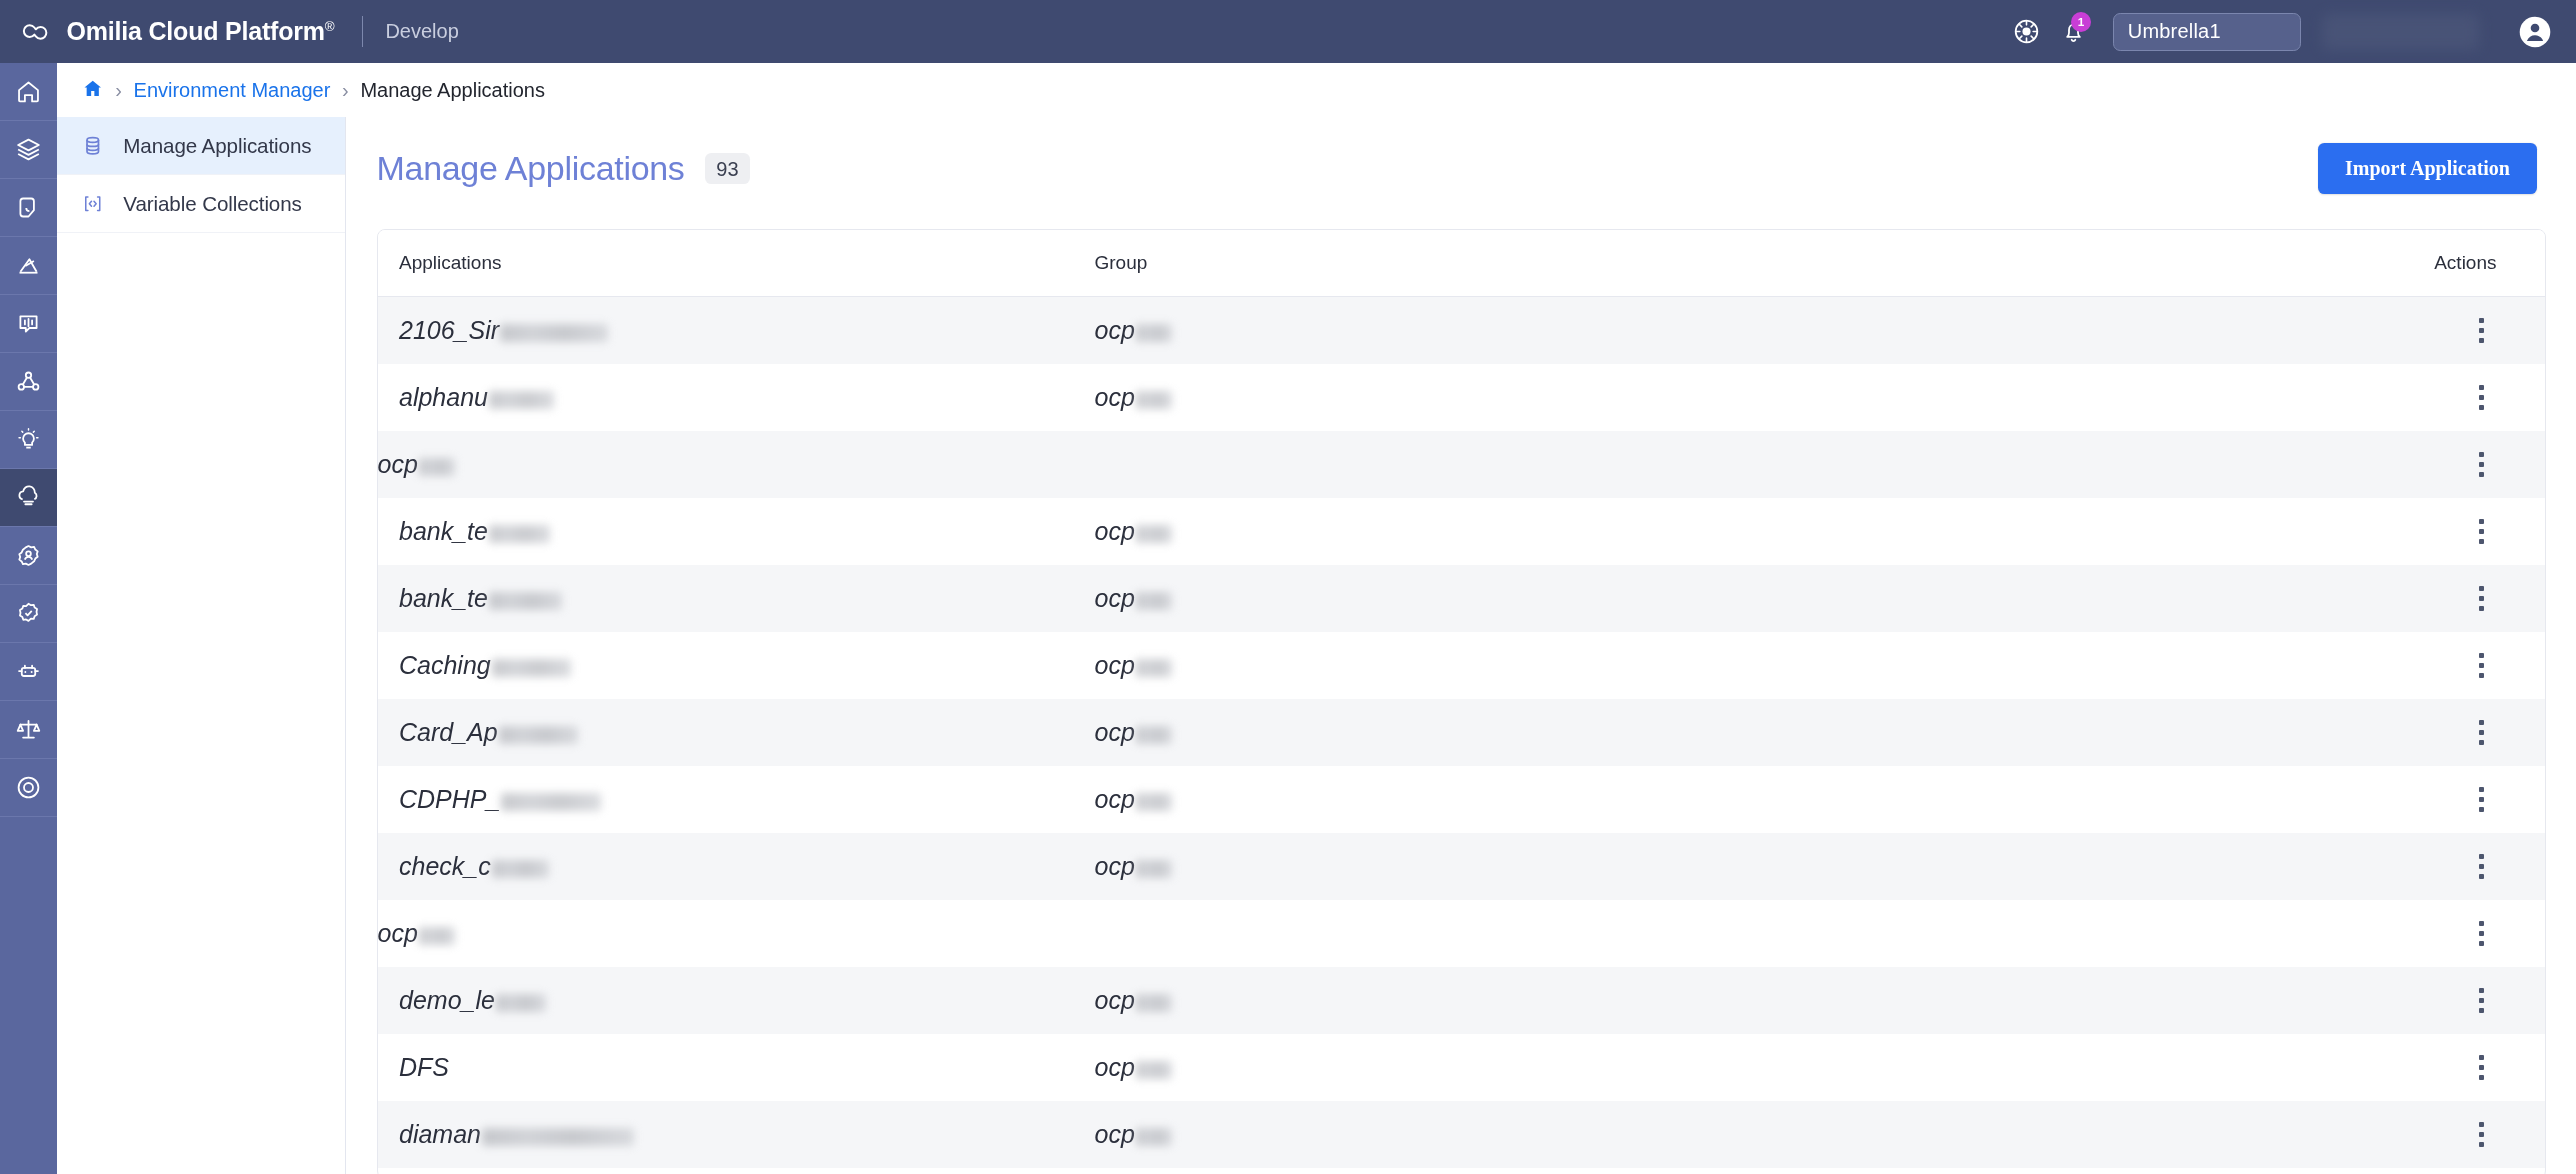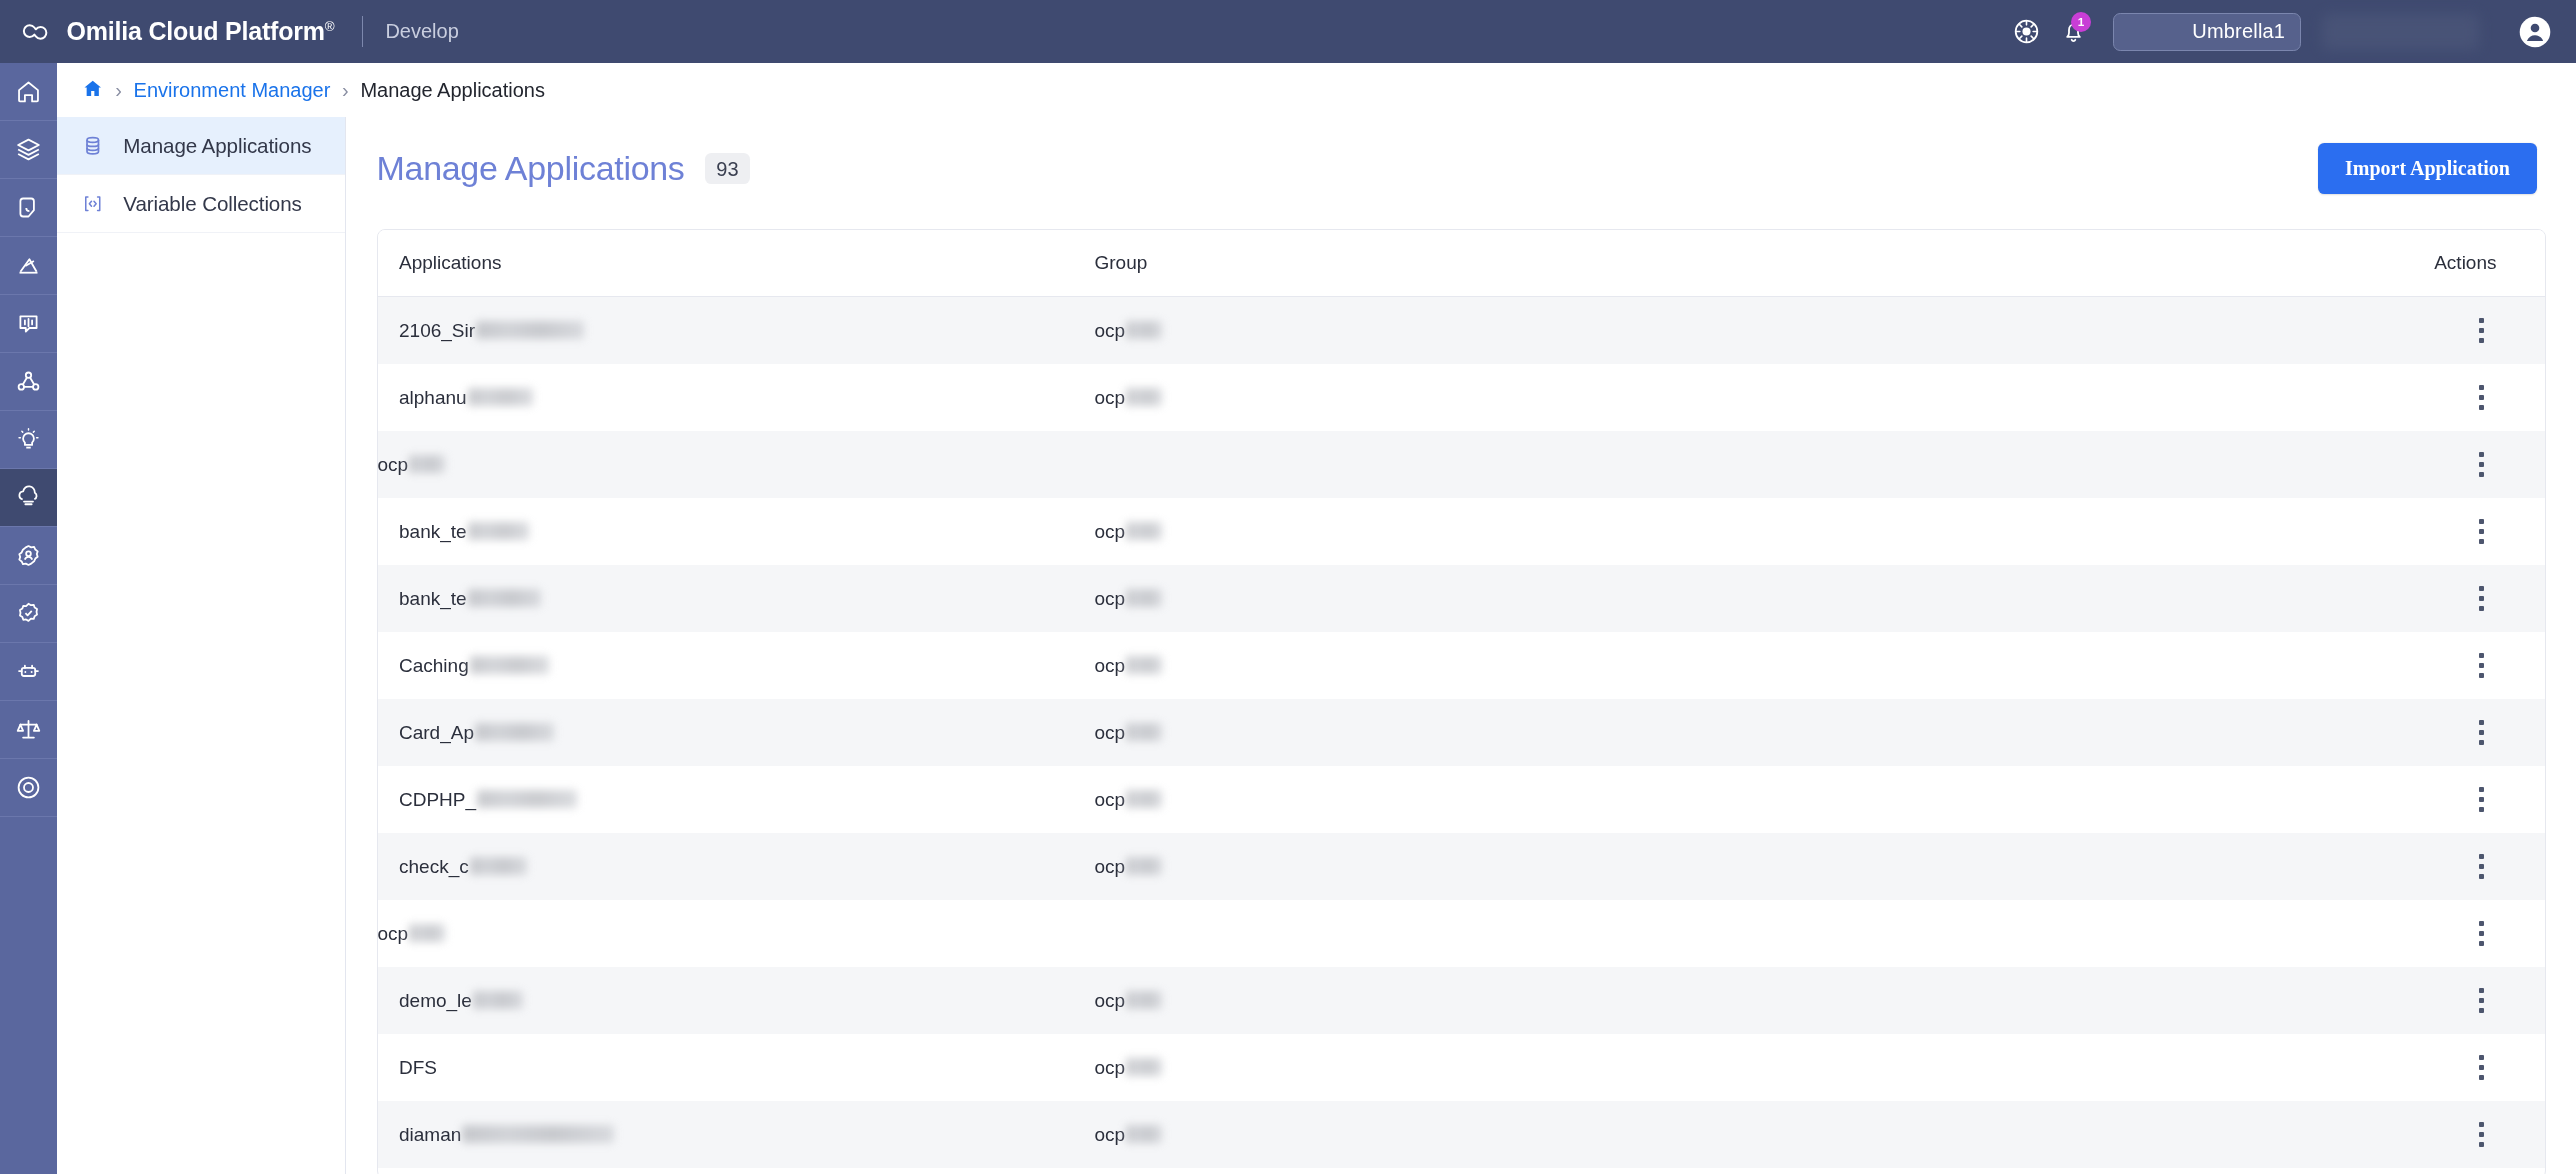--- a/index.html
+++ b/index.html
@@ -47,21 +47,21 @@
     font-size: 11.7px; font-weight: bold;
     display: flex; align-items: center; justify-content: center;
     padding: 0 4.5px; line-height: 1;
   }
   #tenant-chip {
     margin-left: 16px;
     height: 38px; min-width: 188px;
     background: #56618c; border: 0.9px solid #7b86ae;
     border-radius: 7.2px;
     display: flex; align-items: center;
-    padding: 0 14.3px; cursor: pointer; justify-content: flex-end;
+    padding: 0 14.3px; cursor: pointer;
   }
   #tenant-chip-label { color: #ffffff; font-size: 20px; letter-spacing: 0.2px; }
   #redacted-chip {
     margin-left: 21.5px; width: 157px; height: 36px;
     border-radius: 5.4px;
     background: #4a5578;
     filter: blur(6.3px);
     opacity: .85;
   }
   #avatar-btn { margin-left: 34px; width: 43px; height: 43px; display:flex; align-items:center; justify-content:center; cursor: pointer;}
@@ -170,22 +170,22 @@
   .tbl-row.even { background: #ffffff; }
 
   .c-app    { width: 717px; padding-left: 21.5px; }
   .c-group  { width: 1192px; }
   .c-act    { flex: 1; display: flex; justify-content: flex-end; padding-right: 48px; }
 
   .th {
     font-size: 19px; color: #2b2f3c; font-weight: 400;
   }
   .cell-text {
-    font-size: 19px; color: #2b2f3c;
-    white-space: nowrap; position: relative; display: inline-block;
+    font-size: 25px; color: #2b2f3c;
+    white-space: nowrap; position: relative; display: inline-block; font-style: italic;
   }
 
   
   .redact {
     display: inline-block;
     height: 18px; vertical-align: -2.7px;
     margin-left: 0.9px;
     background: linear-gradient(90deg,#b6b8bd 0%,#c6c8cd 30%,#b9bbc0 60%,#cfd1d6 100%);
     filter: blur(4.5px);
     opacity: .75;

